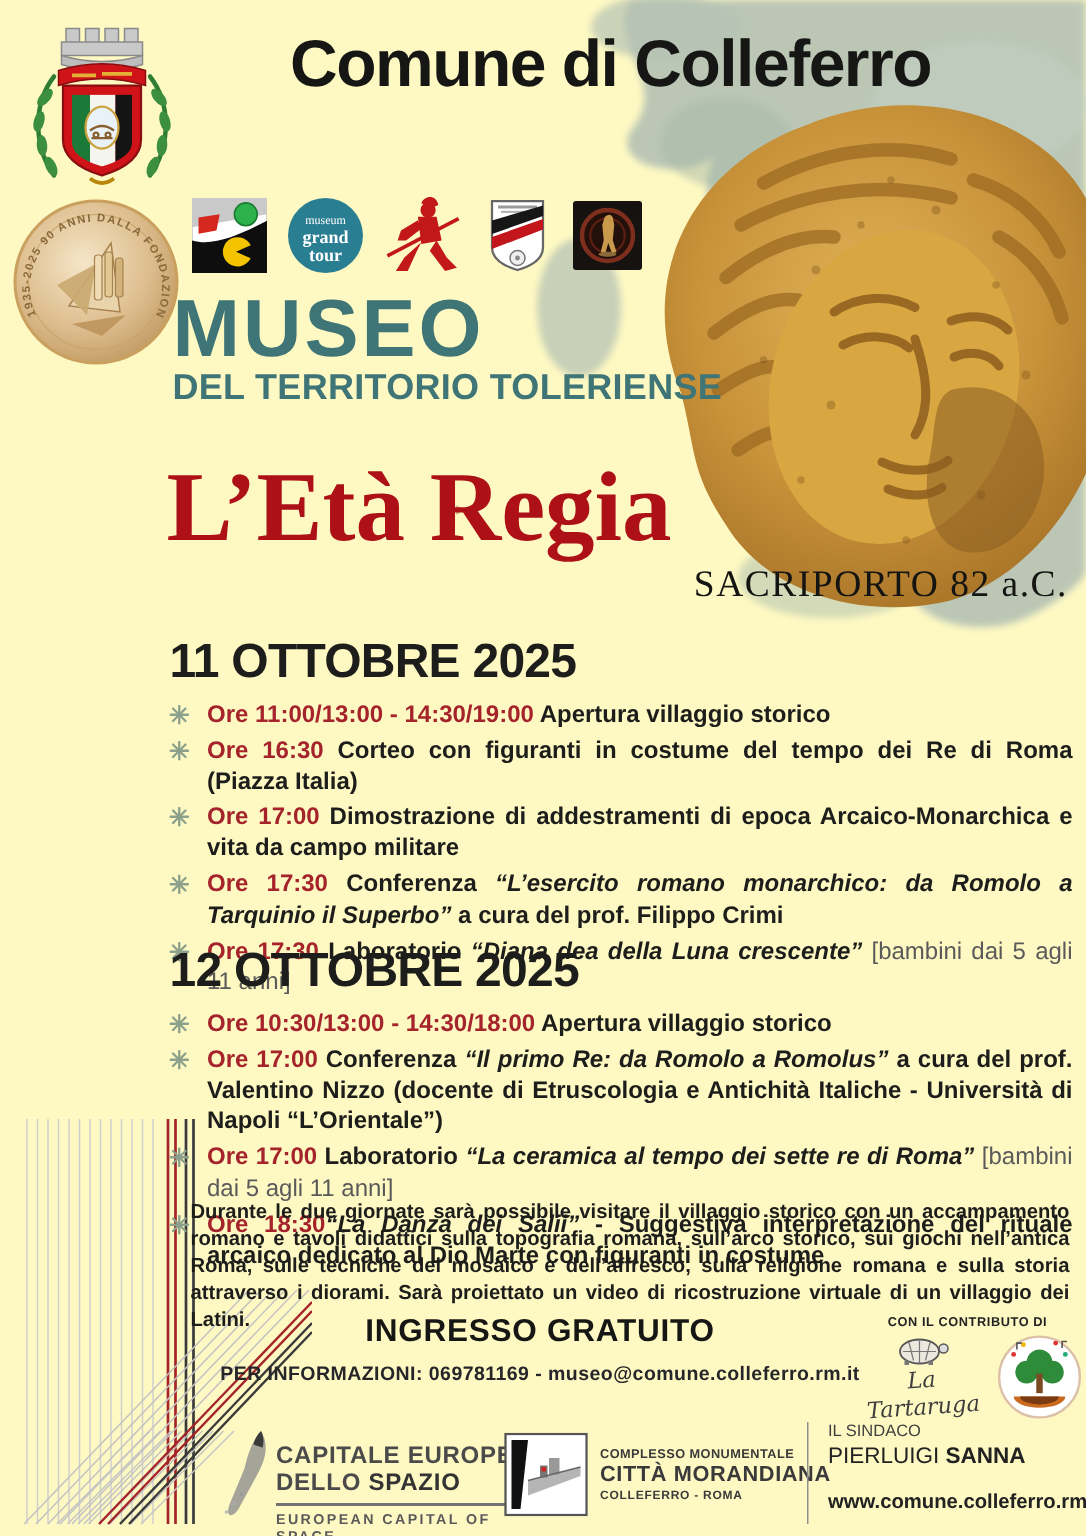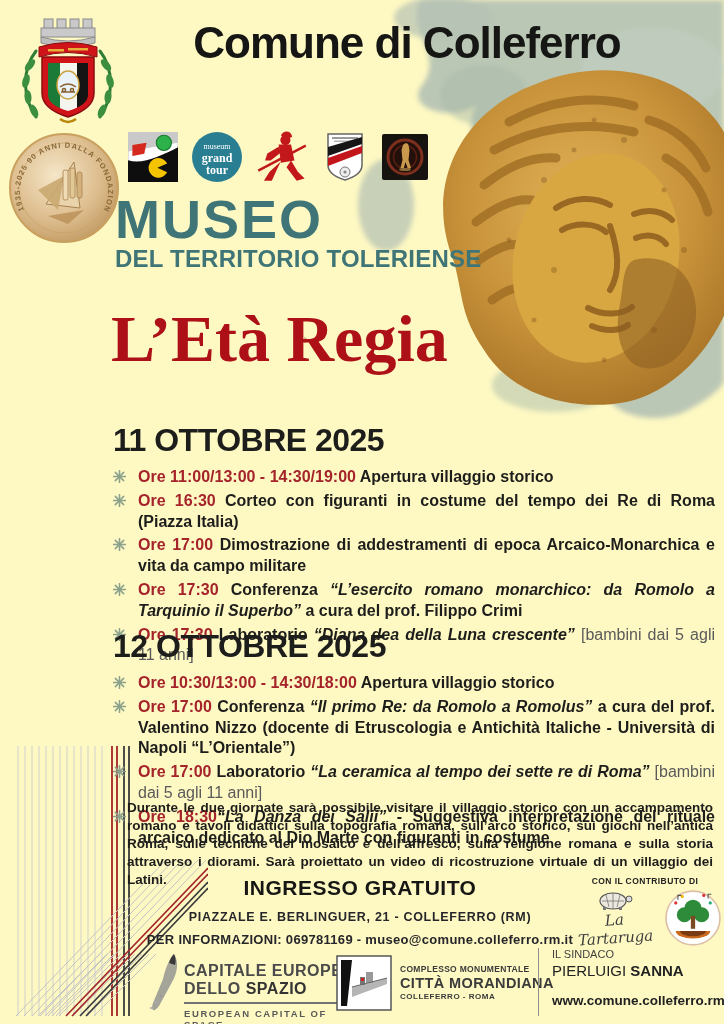--- a/index.html
+++ b/index.html
@@ -264,20 +264,21 @@
       <ellipse cx="23" cy="35.5" rx="6" ry="1.6" fill="#8a6a38"></ellipse>
     </svg>
   </div>
 
   <div class="museum">
     <div class="m1">MUSEO</div>
     <div class="m3">DEL TERRITORIO TOLERIENSE</div>
   </div>
 
   <div class="era">L’Età Regia</div>
+  <div class="sacriporto">SACRIPORTO 82 a.C.</div>
 
   <div class="day" id="day1">
     <div class="day-heading">11 OTTOBRE 2025</div>
     <div>
         <div class="event-item">
           <span class="bullet">
             <svg width="13" height="13" viewBox="0 0 20 20">
               <g stroke="#8ba18b" stroke-width="2.4" stroke-linecap="round">
                 <line x1="10" y1="1" x2="10" y2="19"></line>
                 <line x1="1" y1="10" x2="19" y2="10"></line>
@@ -449,21 +450,20 @@
         <line x1="64" y1="274" x2="200" y2="132"></line>
       </g>
     <g stroke="#3a3a3a" stroke-width="1.6">
         <line x1="72" y1="274" x2="200" y2="140"></line>
         <line x1="78" y1="274" x2="200" y2="146"></line>
       </g>
   </svg>
 
   <div class="footer-center">
     <div class="ingresso">INGRESSO GRATUITO</div>
-    <div class="address">PIAZZALE E. BERLINGUER, 21 - COLLEFERRO (RM)</div>
     <div class="info">PER INFORMAZIONI: 069781169  -  museo@comune.colleferro.rm.it</div>
   </div>
 
   <div class="contributo">
     <div class="contributo-label">CON IL CONTRIBUTO DI</div>
     <div class="contributo-logos">
       <div style="width:92px;">
         <svg width="44" height="24" viewBox="0 0 44 24" style="margin:0 auto;">
           <ellipse cx="20" cy="12" rx="13" ry="8" fill="#ece8de" stroke="#555" stroke-width="1.2"></ellipse>
           <path d="M9,12 h22 M13,6 l3,12 M20,4 v16 M27,6 l-3,12" stroke="#777" stroke-width="0.8" fill="none"></path>

